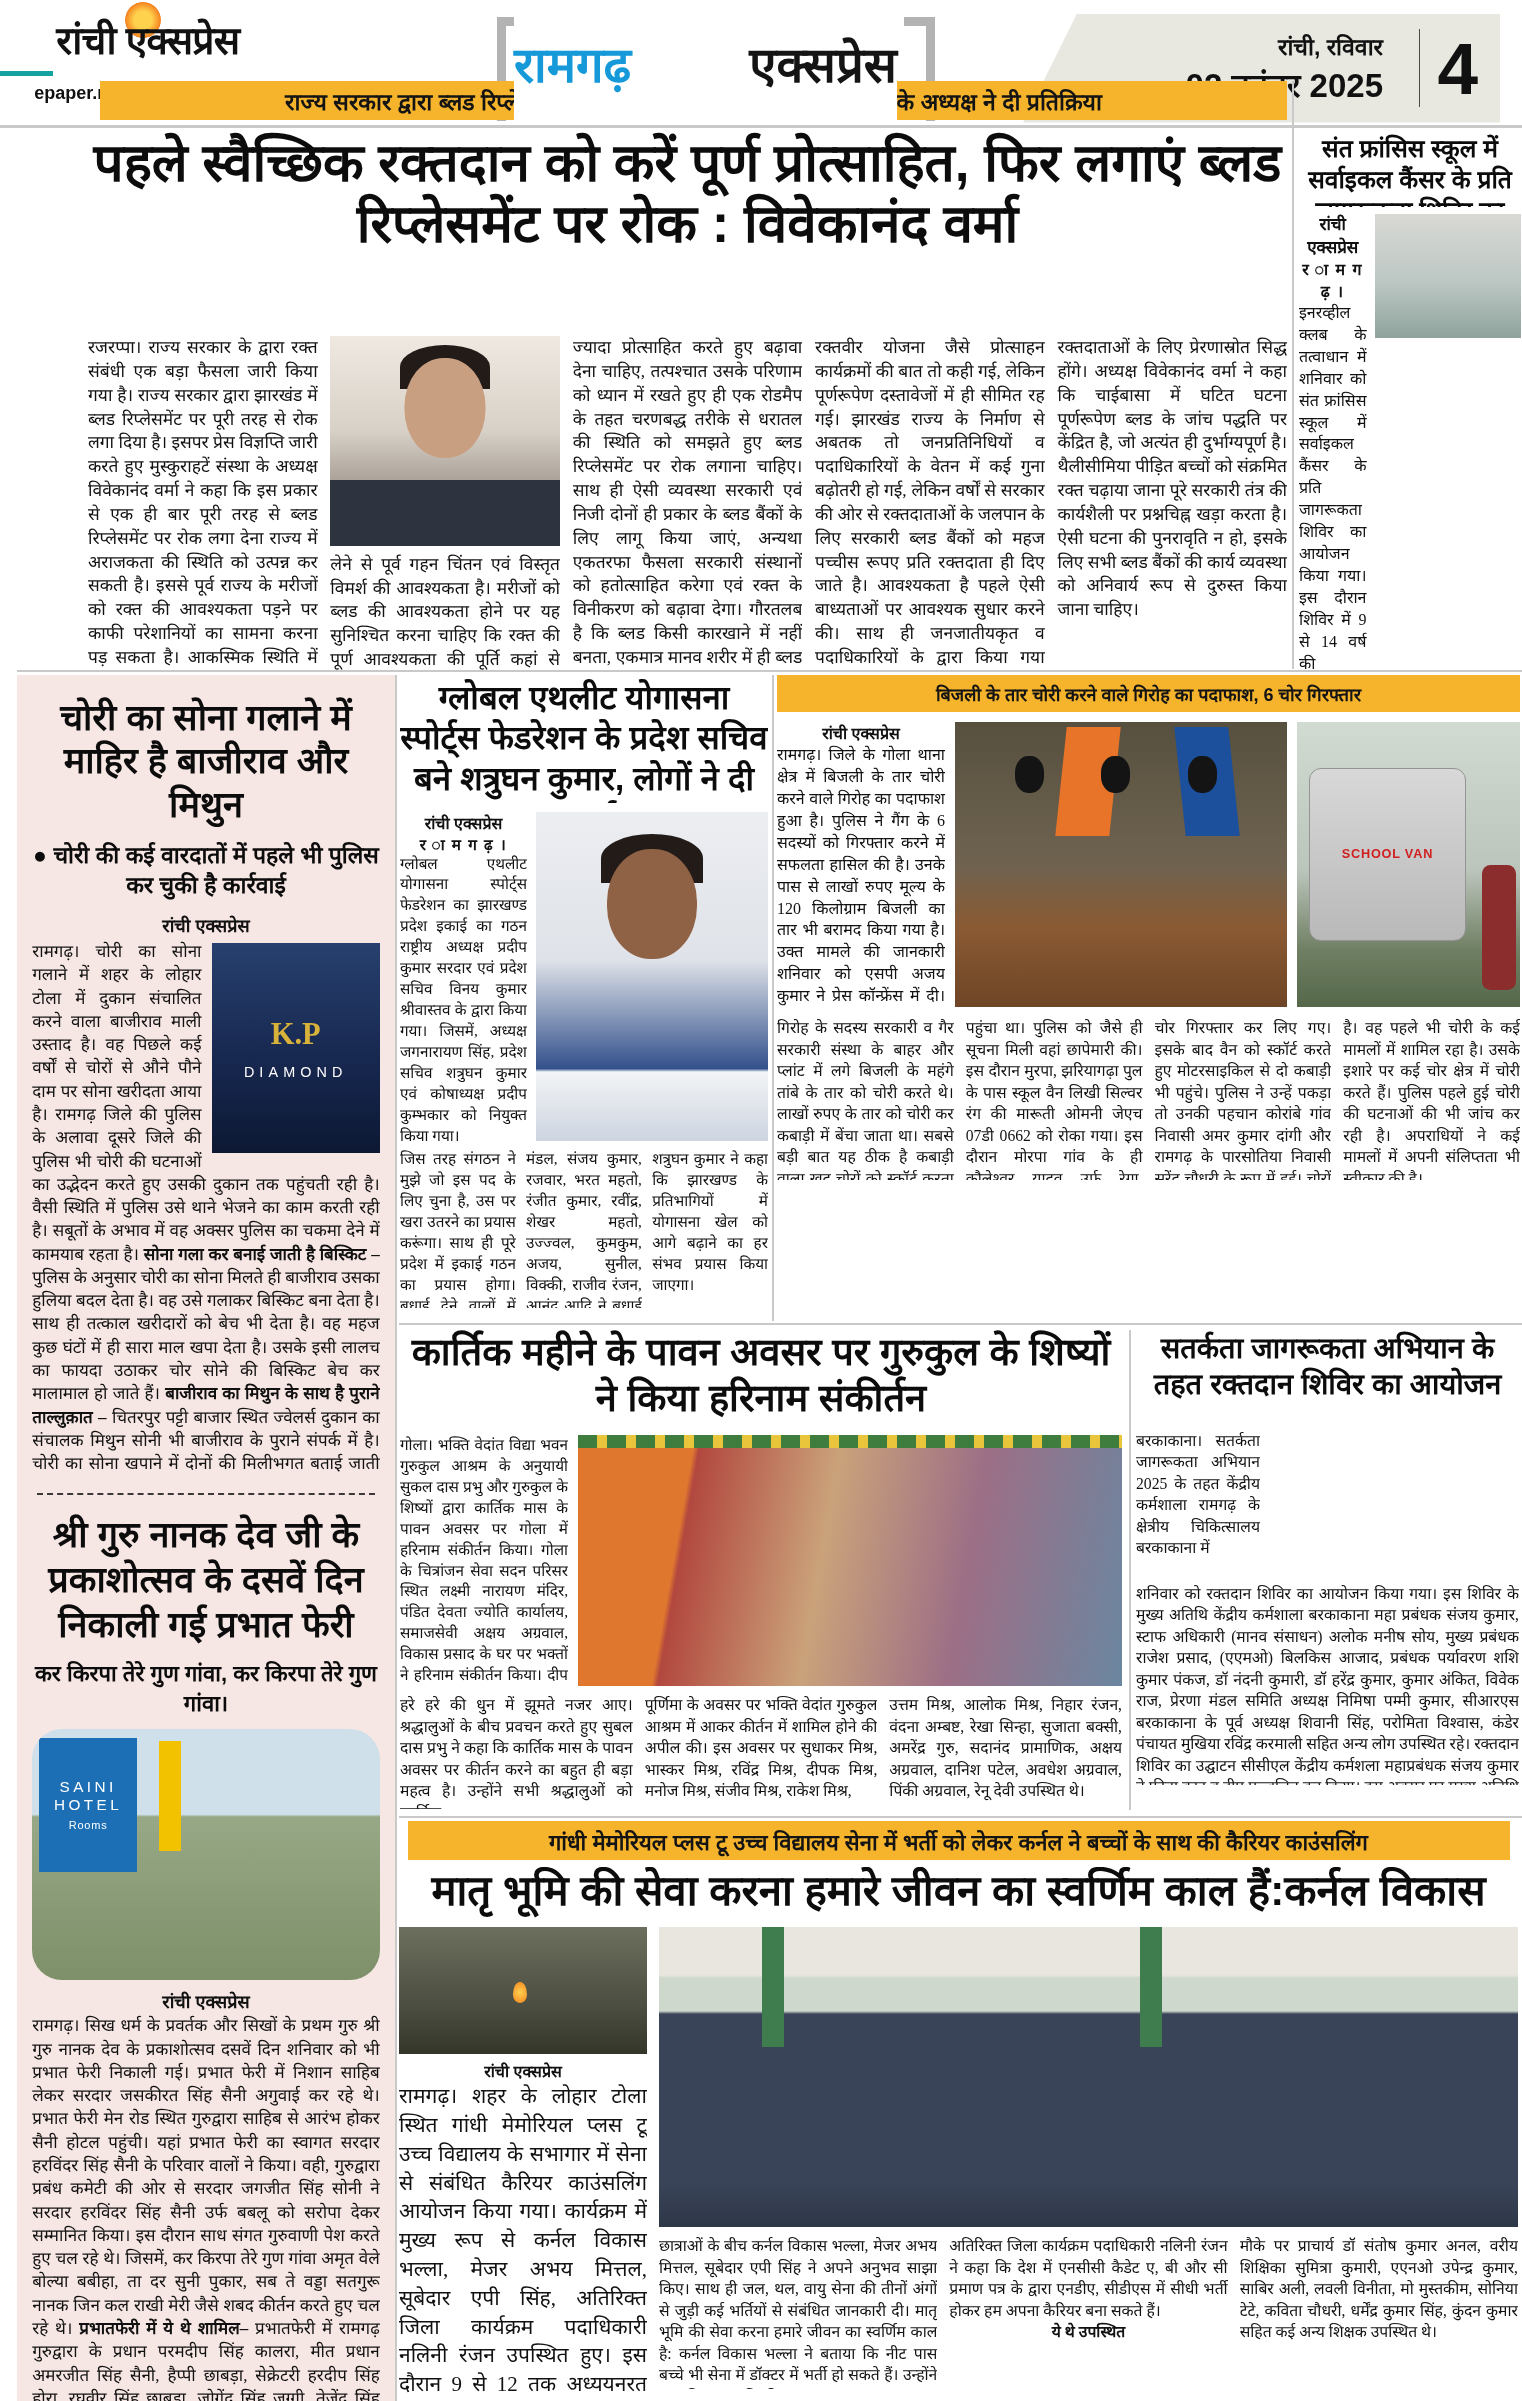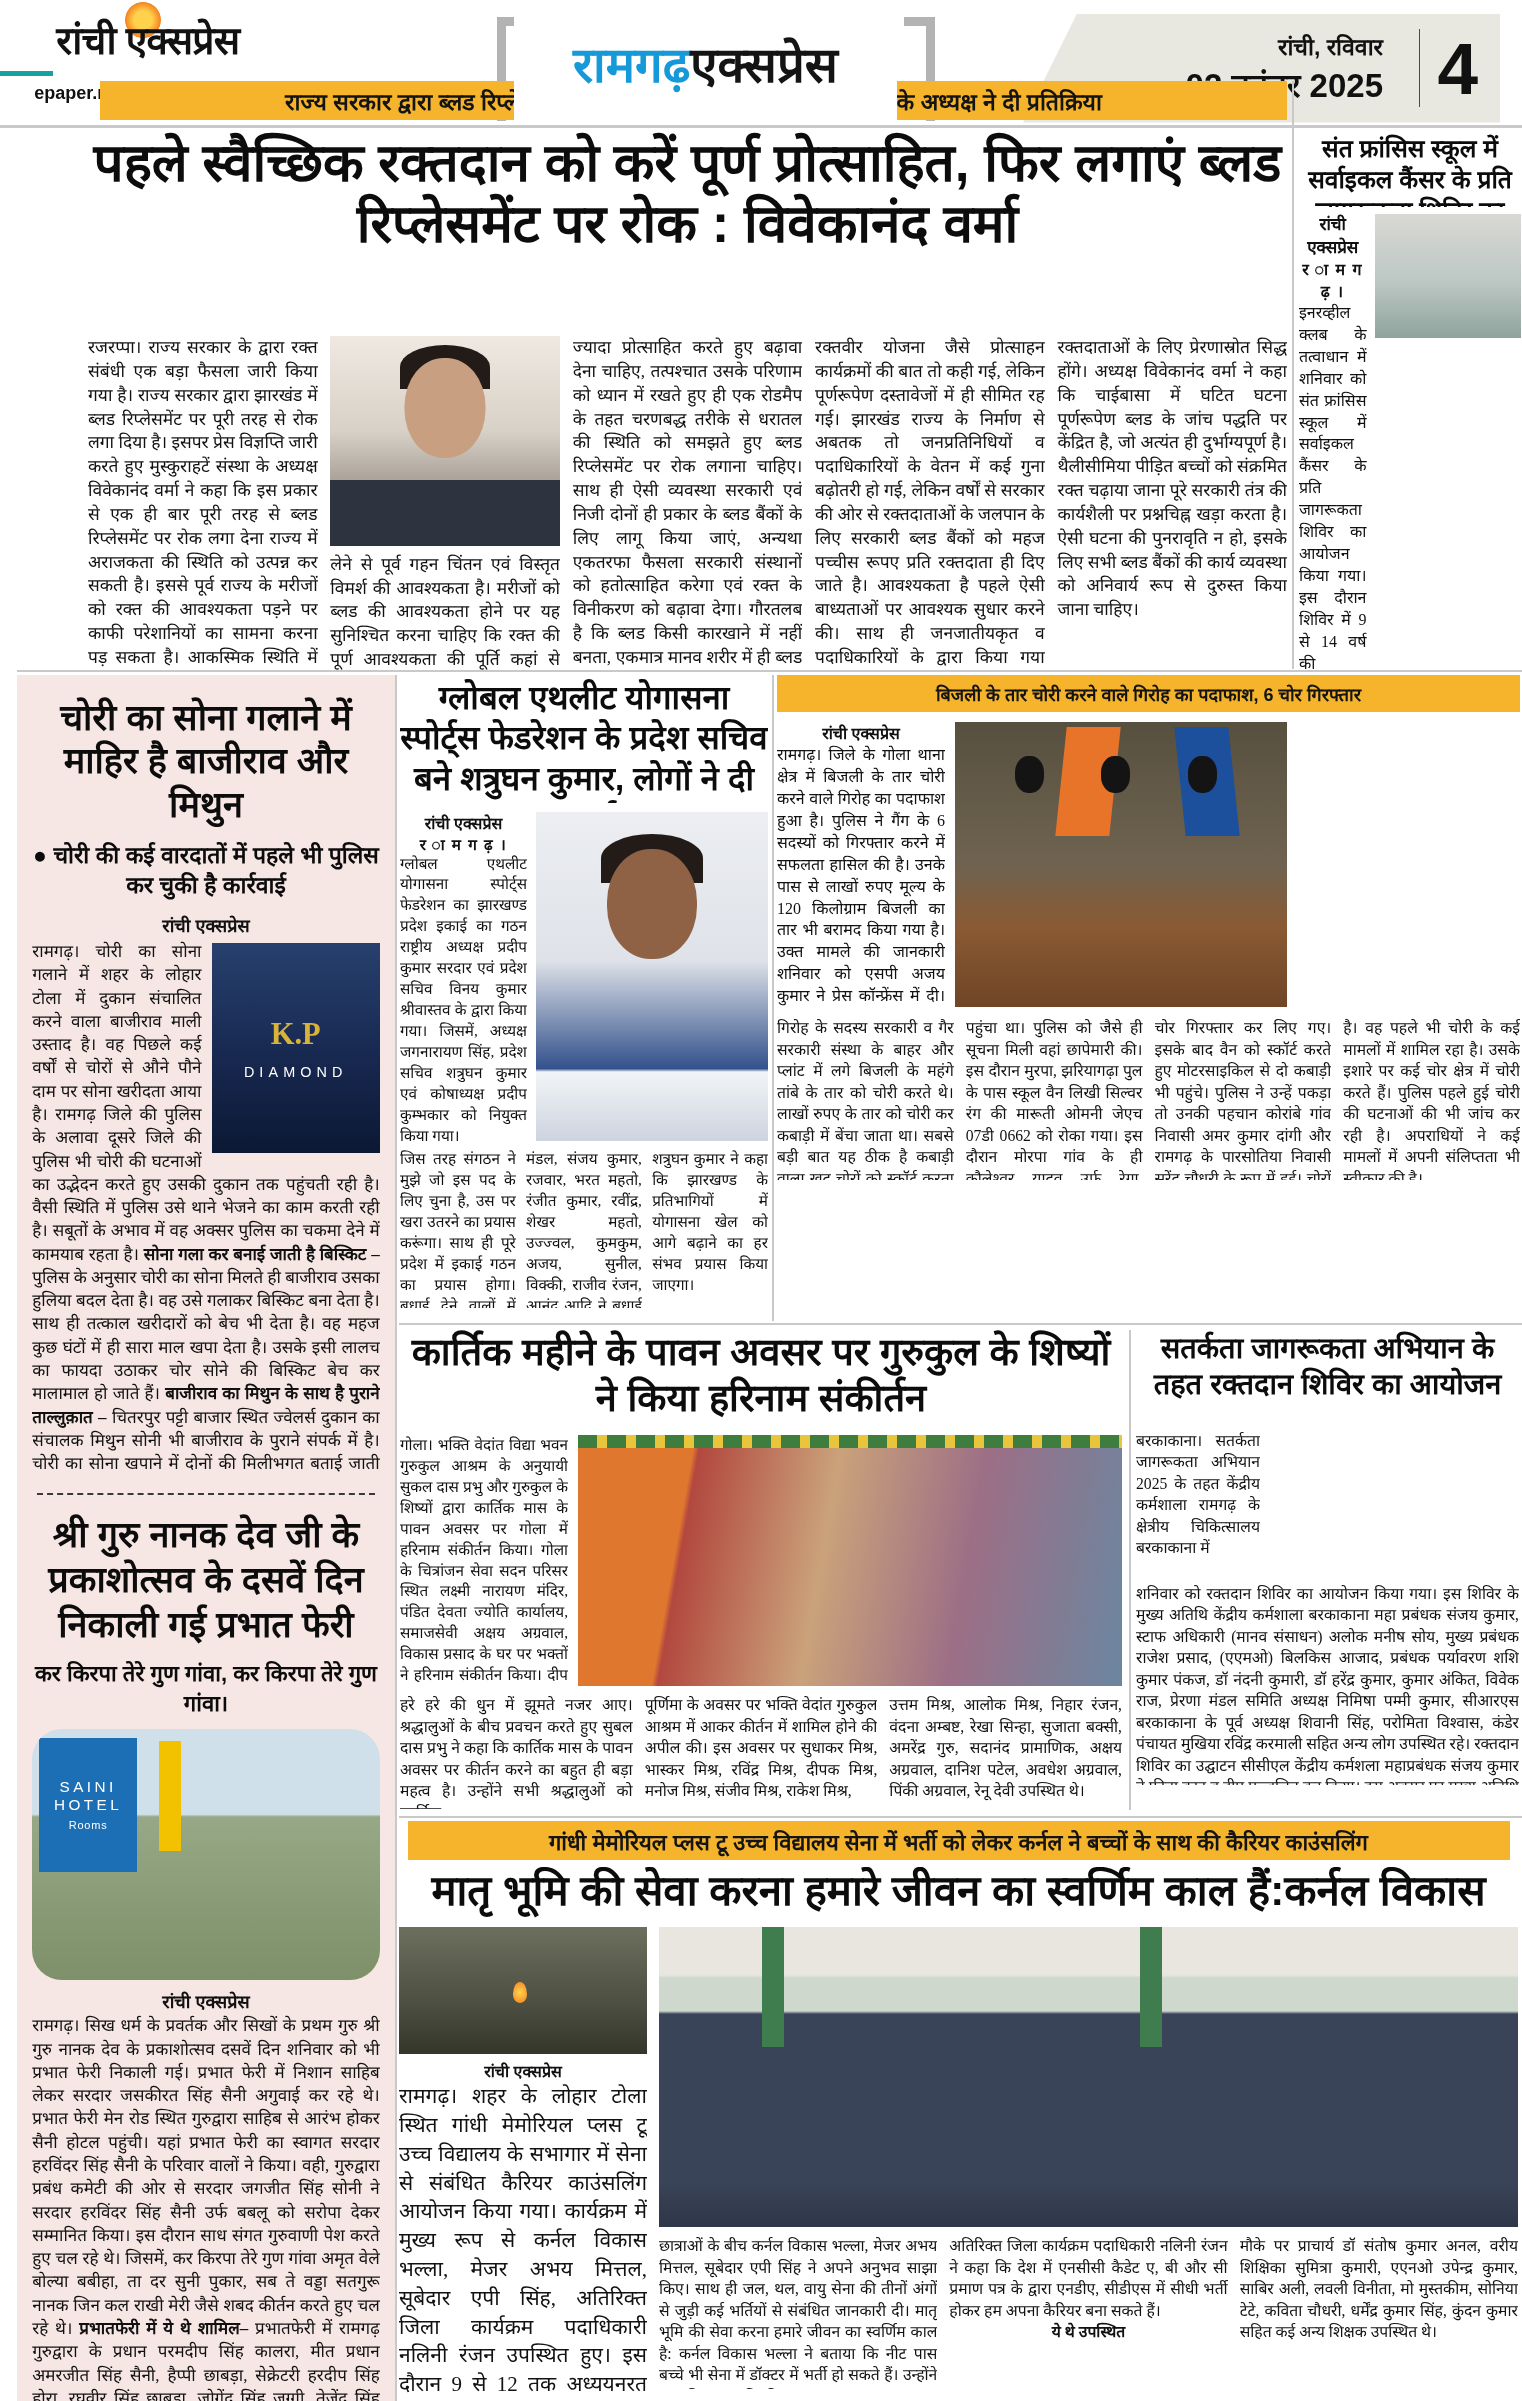--- a/index.html
+++ b/index.html
@@ -14,21 +14,21 @@
   .dateline{font-weight:700;text-align:center;letter-spacing:1.7px;}
   .cols{display:flex;overflow:hidden;}
   .col{flex:1;overflow:hidden;text-align:justify;line-height:1.37;}
   .b{font-weight:700;}
   .rule{background:#c9c9c9;}
   .ph{position:relative;overflow:hidden;background:#c6c1b9;}
   
   .sun{border-radius:50%;background:radial-gradient(circle,#ffd24d 0 35%,#f58220 70%,transparent 72%);}
   .logo{font-family:"Liberation Sans",sans-serif;font-weight:900;font-size:39px;letter-spacing:-0.8px;text-align:center;}
   .url{font-family:"Liberation Sans",sans-serif;font-weight:700;font-size:18px;text-align:center;}
-  .mh-box{background:#fff;display:flex;align-items:center;justify-content:center;z-index:3;}
+  .mh-box{background:#fff;display:flex;align-items:center;justify-content:space-between;z-index:3;}
   .mh-title{font-family:"Liberation Sans",sans-serif;font-weight:900;font-size:49px;}
   .bracket{position:absolute;width:22px;height:95px;}
   .bracket.l{border-left:9.3px solid #b3b3b3;border-top:9.3px solid #b3b3b3;}
   .bracket.r{border-right:9.3px solid #b3b3b3;border-top:9.3px solid #b3b3b3;}
   .datebox{background:#E8E8E1;clip-path:polygon(54px 0,100% 0,100% 100%,0 100%);
            display:flex;align-items:center;justify-content:flex-end;}
   .d1{font-weight:700;font-size:23px;text-align:right;font-family:"Liberation Sans",sans-serif;}
   .d2{font-weight:900;font-size:33px;text-align:right;font-family:"Liberation Sans",sans-serif;}
   .pgdiv{width:1.7px;height:78px;background:#4a4a4a;margin:0 17px;}
   .pgnum{font-weight:900;font-size:73px;font-family:"Liberation Sans",sans-serif;margin-right:22px;}
@@ -195,20 +195,26 @@
         <div class="byline" style="font-size:16px;">रांची एक्सप्रेस</div>
         <div class="txt" style="font-size:16px;">रामगढ़। जिले के गोला थाना क्षेत्र में बिजली के तार चोरी करने वाले गिरोह का पदाफाश हुआ है। पुलिस ने गैंग के 6 सदस्यों को गिरफ्तार करने में सफलता हासिल की है। उनके पास से लाखों रुपए मूल्य के 120 किलोग्राम बिजली का तार भी बरामद किया गया है। उक्त मामले की जानकारी शनिवार को एसपी अजय कुमार ने प्रेस कॉन्फ्रेंस में दी। उन्होंने बताया कि तार चोर</div>
       </div>
       <div class="ph ph-press" style="width:332px;flex:none;">
         <div class="flag-o"></div>
         <div class="flag-b"></div>
         <div class="mask" style="left:18%;"></div>
         <div class="mask" style="left:44%;"></div>
         <div class="mask" style="left:70%;"></div>
       </div>
+      <div class="ph ph-van" style="flex:1;">
+        <div class="vanbody">
+          <span class="vanlabel">SCHOOL VAN</span>
+        </div>
+        <div class="bike"></div>
+      </div>
     </div>
     <div class="cols" style="margin-top:10.2px;gap:12px;height:163px;font-size:15.7px;">
       <div class="col"><span>गिरोह के सदस्य सरकारी व गैर सरकारी संस्था के बाहर और प्लांट में लगे बिजली के महंगे तांबे के तार को चोरी करते थे। लाखों रुपए के तार को चोरी कर कबाड़ी में बेंचा जाता था। सबसे बड़ी बात यह ठीक है कबाड़ी वाला खुद चोरों को स्कॉर्ट करता था। </span></div>
       <div class="col"><span>पहुंचा था। पुलिस को जैसे ही सूचना मिली वहां छापेमारी की। इस दौरान मुरपा, झरियागढ़ा पुल के पास स्कूल वैन लिखी सिल्वर रंग की मारूती ओमनी जेएच 07डी 0662 को रोका गया। इस दौरान मोरपा गांव के ही कौलेश्वर यादव उर्फ रेगा, तसौवर अंसारी, कोरांबे गांव के नितेश कुमार महतो, अबुध महतो उर्फ छोटू महतो को पकड़ा गया। उनकी गाड़ी से 120 किलोग्राम बिजली का तार बरामद हुआ। </span></div>
       <div class="col"><span>चोर गिरफ्तार कर लिए गए। इसके बाद वैन को स्कॉर्ट करते हुए मोटरसाइकिल से दो कबाड़ी भी पहुंचे। पुलिस ने उन्हें पकड़ा तो उनकी पहचान कोरांबे गांव निवासी अमर कुमार दांगी और रामगढ़ के पारसोतिया निवासी सुरेंद्र चौधरी के रूप में हुई। चोरों ने बताया कि अमर और सुरेंद्र मिलकर चोरी के तार की खरीद बिक्री करते हैं। पुलिस ने बाइक जेएच 24जे 5722 को भी जब्त किया है। </span></div>
       <div class="col"><span>है। वह पहले भी चोरी के कई मामलों में शामिल रहा है। उसके इशारे पर कई चोर क्षेत्र में चोरी करते हैं। पुलिस पहले हुई चोरी की घटनाओं की भी जांच कर रही है। अपराधियों ने कई मामलों में अपनी संलिप्तता भी स्वीकार की है। </span></div>
     </div>
   </div>
 
   <div class="abs" style="left:400px;top:1330px;width:722px;height:480px;overflow:hidden;">

